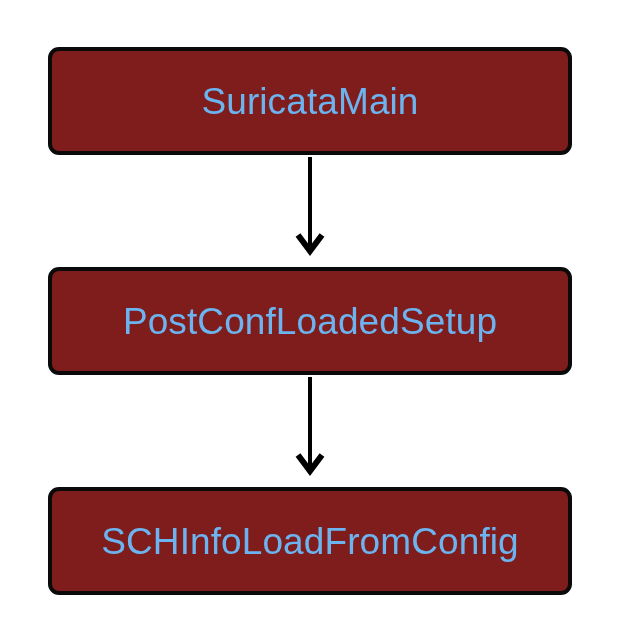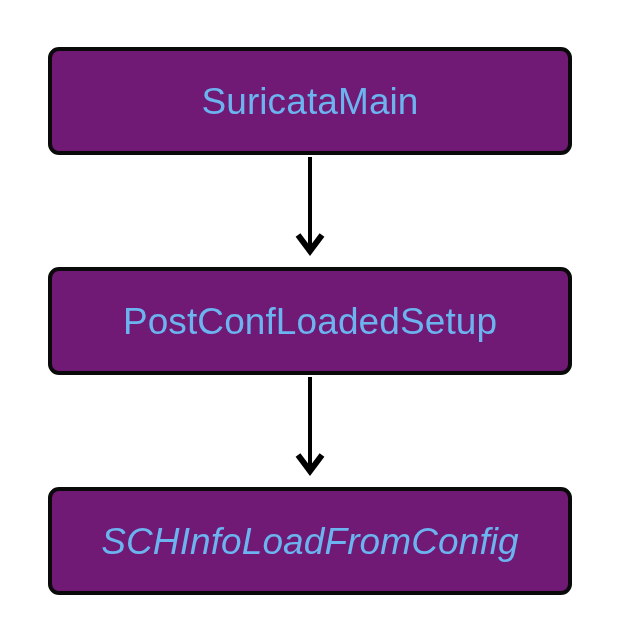--- a/index.html
+++ b/index.html
@@ -20,42 +20,42 @@
     overflow: hidden;
   }
 
   
   .node {
     position: absolute;
     left: 48px;
     width: 524px;
     height: 108px;
     box-sizing: border-box;
-    background: #701a75;
+    background: #7f1d1d;
     border: 4px solid #0a0a0a;
     border-radius: 11px;
     display: flex;
     align-items: center;
     justify-content: center;
   }
 
   .node-label {
     font-family: "Liberation Sans", "DejaVu Sans", sans-serif;
     font-size: 37px;
     font-weight: 300;
     line-height: 1;
     letter-spacing: 0.1px;
     color: #6cb4f0;
     white-space: nowrap;
     user-select: none;
   }
 
   #node-0 { top: 47px;  }
   #node-1 { top: 267px; }
-  #node-2 { top: 487px; font-style: italic; }
+  #node-2 { top: 487px; }
 
   
   .connector {
     position: absolute;
     left: 286px;
     width: 48px;
     height: 112px;
   }
   #connector-0 { top: 155px; }
   #connector-1 { top: 375px; }

